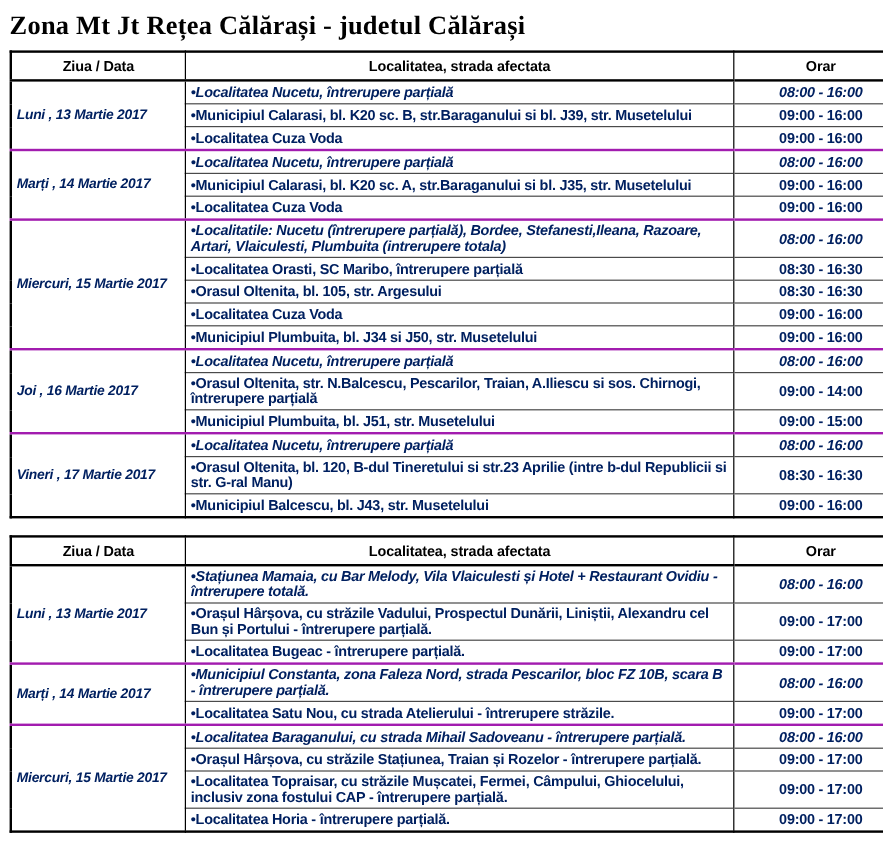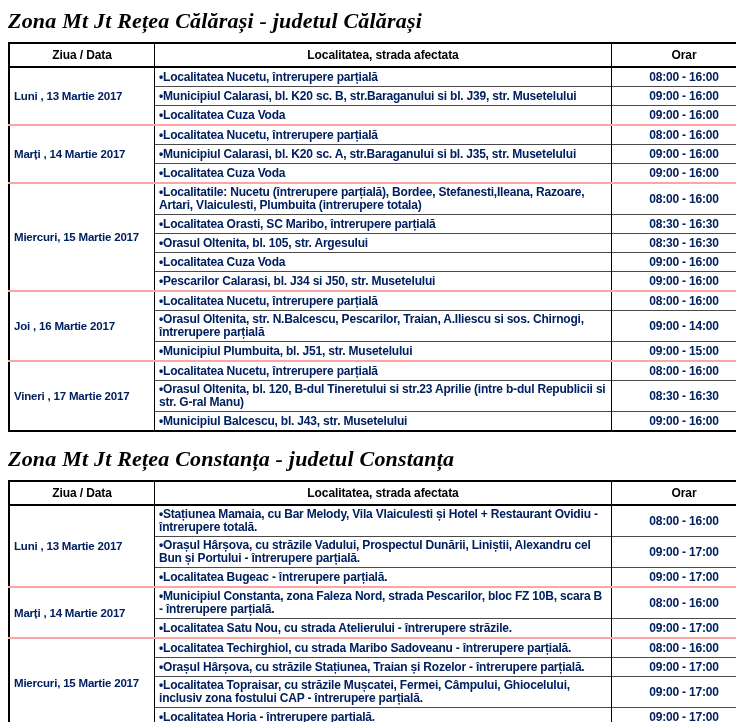--- a/index.html
+++ b/index.html
@@ -9,21 +9,20 @@
     padding: 6px 8px 18px 8px;
     font-family: "Liberation Sans", sans-serif;
   }
   .section-title {
     font-family: "Liberation Serif", serif;
     font-weight: bold;
     font-size: 22px;
     color: #000000;
     margin: 2px 0 8px 0;
     letter-spacing: 0.2px;
-    font-style: italic;
   }
   table.schedule {
     border-collapse: collapse;
     table-layout: fixed;
     width: 720px;
     border: 2px solid #000000;
     margin-bottom: 14px;
   }
   .schedule th {
     font-size: 12px;
@@ -58,21 +57,21 @@
     line-height: 13px;
     vertical-align: middle;
     padding-right: 8px;
   }
   .hours-cell {
     font-size: 12px;
     text-align: center;
     vertical-align: middle;
     white-space: nowrap;
   }
-  tr.group-start td { border-top: 2px solid #fca5a5; }
+  tr.group-start td { border-top: 2px solid #a21caf; font-style: italic; }
 </style>
 </head>
 <body style="--ink: #002060; background: rgb(255, 255, 255);">
 
 <div>
     <div class="section-title">Zona Mt Jt Rețea Călărași - judetul Călărași</div>
     <table class="schedule">
       <thead>
         <tr>
           <th class="th-day">Ziua / Data</th>
@@ -118,21 +117,21 @@
         </tr>
         <tr>
           <td class="loc-cell">•Orasul Oltenita, bl. 105, str. Argesului</td>
           <td class="hours-cell">08:30 - 16:30</td>
         </tr>
         <tr>
           <td class="loc-cell">•Localitatea Cuza Voda</td>
           <td class="hours-cell">09:00 - 16:00</td>
         </tr>
         <tr>
-          <td class="loc-cell">•Pescarilor Calarasi, bl. J34 si J50, str. Musetelului</td>
+          <td class="loc-cell">•Municipiul Plumbuita, bl. J34 si J50, str. Musetelului</td>
           <td class="hours-cell">09:00 - 16:00</td>
         </tr>
         <tr class="group-start">
           <td class="day-cell" rowspan="3">Joi , 16 Martie 2017</td>
           <td class="loc-cell">•Localitatea Nucetu, întrerupere parțială</td>
           <td class="hours-cell">08:00 - 16:00</td>
         </tr>
         <tr>
           <td class="loc-cell">•Orasul Oltenita, str. N.Balcescu, Pescarilor, Traian, A.Iliescu si sos. Chirnogi, întrerupere parțială</td>
           <td class="hours-cell">09:00 - 14:00</td>
@@ -149,21 +148,20 @@
         <tr>
           <td class="loc-cell">•Orasul Oltenita, bl. 120, B-dul Tineretului si str.23 Aprilie (intre b-dul Republicii si str. G-ral Manu)</td>
           <td class="hours-cell">08:30 - 16:30</td>
         </tr>
         <tr>
           <td class="loc-cell">•Municipiul Balcescu, bl. J43, str. Musetelului</td>
           <td class="hours-cell">09:00 - 16:00</td>
         </tr>
       </tbody>
     </table>
-    <div class="section-title">Zona Mt Jt Rețea Constanța - judetul Constanța</div>
     <table class="schedule">
       <thead>
         <tr>
           <th class="th-day">Ziua / Data</th>
           <th class="th-loc">Localitatea, strada afectata</th>
           <th class="th-hours">Orar</th>
         </tr>
       </thead>
       <tbody>
         <tr class="group-start">
@@ -183,21 +181,21 @@
           <td class="day-cell" rowspan="2">Marți , 14 Martie 2017</td>
           <td class="loc-cell">•Municipiul Constanta, zona Faleza Nord, strada Pescarilor, bloc FZ 10B, scara B - întrerupere parțială.</td>
           <td class="hours-cell">08:00 - 16:00</td>
         </tr>
         <tr>
           <td class="loc-cell">•Localitatea Satu Nou, cu strada Atelierului - întrerupere străzile.</td>
           <td class="hours-cell">09:00 - 17:00</td>
         </tr>
         <tr class="group-start">
           <td class="day-cell" rowspan="4">Miercuri, 15 Martie 2017</td>
-          <td class="loc-cell">•Localitatea Techirghiol, cu strada Maribo Sadoveanu - întrerupere parțială.</td>
+          <td class="loc-cell">•Localitatea Baraganului, cu strada Mihail Sadoveanu - întrerupere parțială.</td>
           <td class="hours-cell">08:00 - 16:00</td>
         </tr>
         <tr>
           <td class="loc-cell">•Orașul Hârșova, cu străzile Stațiunea, Traian și Rozelor - întrerupere parțială.</td>
           <td class="hours-cell">09:00 - 17:00</td>
         </tr>
         <tr>
           <td class="loc-cell">•Localitatea Topraisar, cu străzile Mușcatei, Fermei, Câmpului, Ghiocelului, inclusiv zona fostului CAP - întrerupere parțială.</td>
           <td class="hours-cell">09:00 - 17:00</td>
         </tr>

